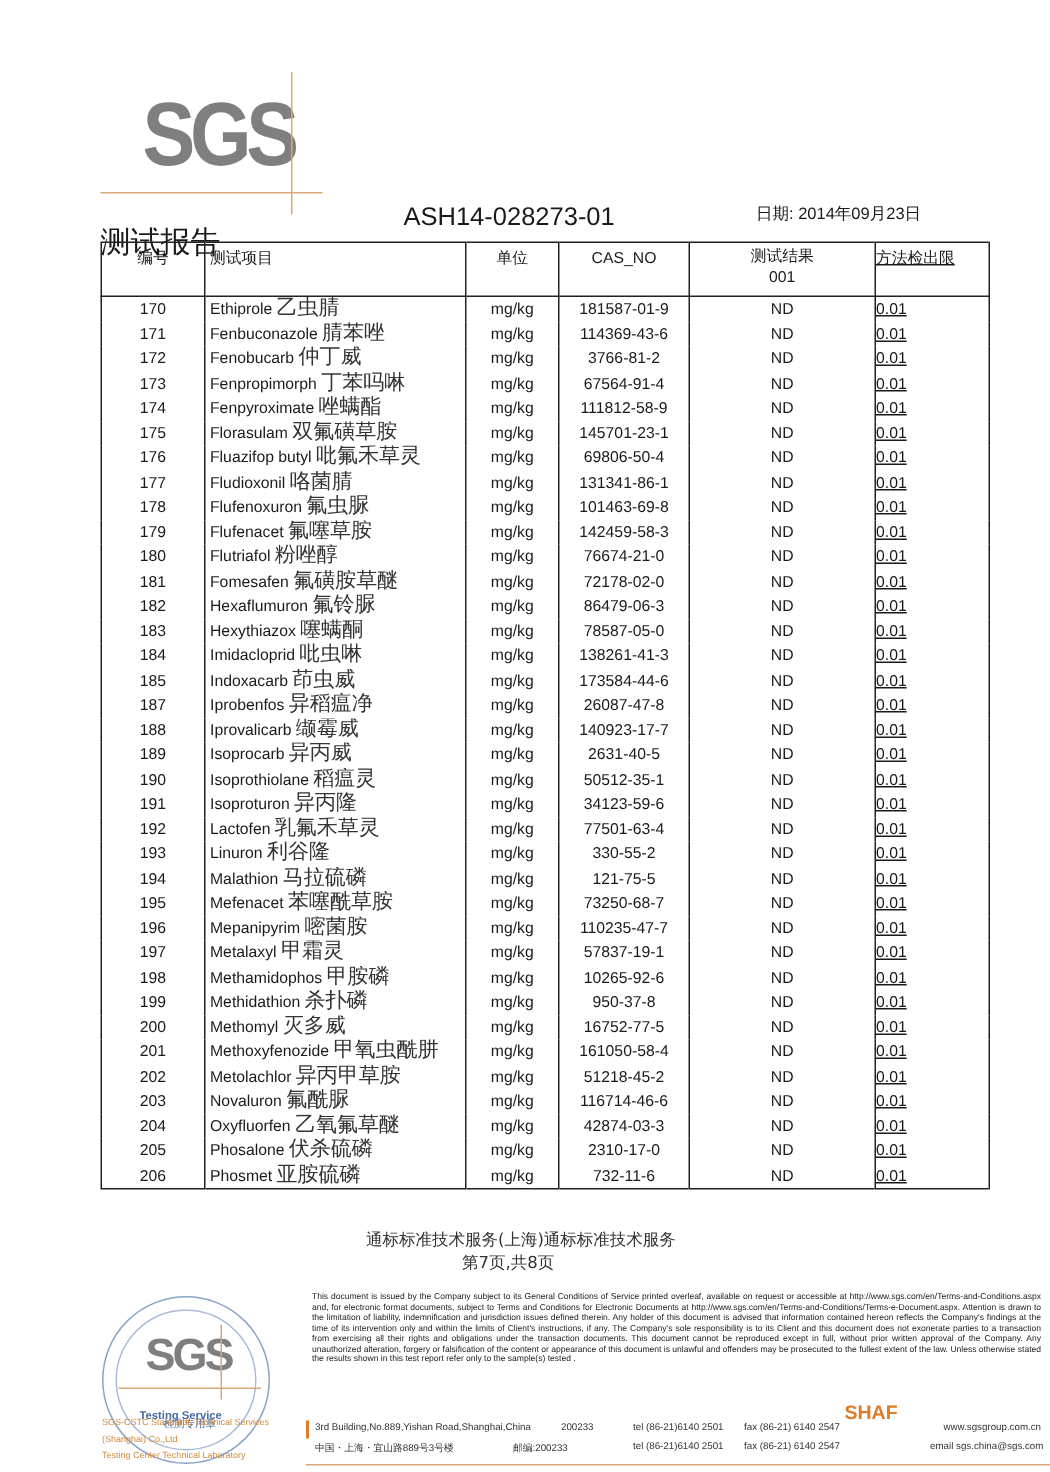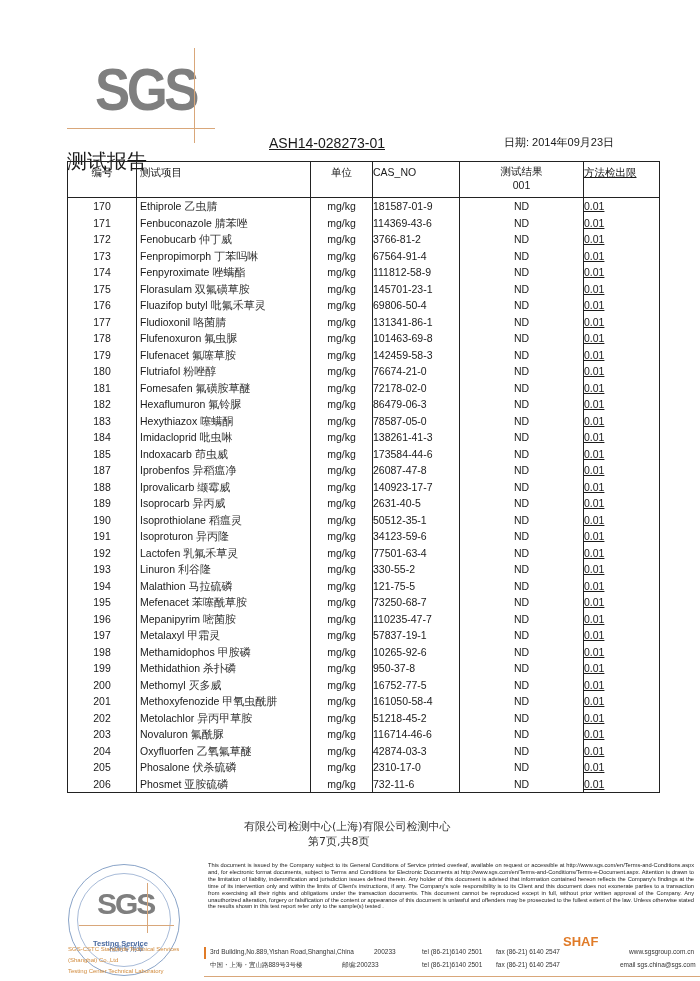--- a/index.html
+++ b/index.html
@@ -8,38 +8,38 @@
 
   .logo { position: absolute; left: 67px; top: 48px; width: 150px; height: 95px; }
   .logo-text { position: absolute; left: 28px; top: 2px; font-size: 60px; font-weight: bold;
                color: #7f7f7f; letter-spacing: -4px; font-family: "Liberation Sans", sans-serif;
                transform: scaleX(0.88); transform-origin: left top; line-height: 80px; }
   .logo-hline { position: absolute; left: 0; top: 80px; width: 148px; height: 1px; background: #d9a77a; }
   .logo-vline { position: absolute; left: 127px; top: 0; width: 1px; height: 95px; background: #d9a77a; }
 
   .report-header { position: absolute; top: 132px; left: 67px; width: 584px; height: 20px; font-size: 12px; }
   .report-title { position: absolute; left: 0; top: 16px; font-size: 20px; font-family: "DejaVu Sans", sans-serif; }
-  .report-number { position: absolute; left: 202px; top: 3px; font-size: 14px; text-decoration: underline; }
+  .report-number { position: absolute; left: 202px; top: 3px; font-size: 17px; }
   .report-date { position: absolute; left: 437px; top: 3px; font-size: 11px; }
 
   table.results { position: absolute; left: 67px; top: 161px; border-collapse: collapse;
                   font-size: 10.5px; table-layout: fixed; border-radius: 23px; }
   table.results th, table.results td { border-left: 1.2px solid #222; border-right: 1.2px solid #222;
                   padding: 0; height: 16.5px; line-height: 16px; white-space: nowrap; overflow: hidden; }
   table.results { border: 1.5px solid #222; }
   table.results th { height: 33px; vertical-align: top; font-weight: normal; font-size: 10.5px;
                   border-bottom: 1.5px solid #222; padding-top: 2px; }
   .c-no { width: 68px; text-align: center; }
   .c-item { width: 170px; text-align: left; padding-left: 3px !important; }
   .c-unit { width: 61px; text-align: center; }
-  .c-cas { width: 86px; text-align: left; margin-top: 44px; }
+  .c-cas { width: 86px; text-align: center; margin-top: 44px; }
   .c-result { width: 123px; text-align: center; }
   .c-lod { width: 75px; text-align: left; text-decoration: underline; }
   th .sub { display: block; line-height: 14px; }
-  .cn { font-family: Liberation Serif, serif; font-size: 11px; color: #333; }
+  .cn { font-family: Liberation Serif, serif; font-size: 14px; color: #333; }
 
   .footer-center { position: absolute; top: 820px; left: 0; width: 700px; text-align: center;
                    font-size: 11px; font-family: "DejaVu Sans", sans-serif; color: #333; line-height: 14px; }
   .footer-center .company { position: absolute; left: 244px; top: 0; }
   .footer-center .page { position: absolute; left: 308px; top: 15px; }
 
   .stamp { position: absolute; left: 68px; top: 864px; width: 110px; height: 110px; border-radius: 50%;
            border: 1.5px solid #8aa4c8; }
   .stamp-inner { position: absolute; left: 8px; top: 8px; width: 92px; height: 92px; border-radius: 50%;
                  border: 1px solid #a8bbd8; }
@@ -377,21 +377,21 @@
         <td class="c-item"><span>Phosmet</span> <span class="cn">亚胺硫磷</span></td>
         <td class="c-unit"><span>mg/kg</span></td>
         <td class="c-cas"><span>732-11-6</span></td>
         <td class="c-result"><span>ND</span></td>
         <td class="c-lod"><span>0.01</span></td>
       </tr>
     </tbody>
 </table>
 
 <div class="footer-center">
-  <span class="company">有限公司检测中心(上海)有限公司检测中心</span>
+  <span class="company">通标标准技术服务(上海)通标标准技术服务</span>
   <span class="page">第7页,共8页</span>
 </div>
 
 <div class="stamp">
   <div class="stamp-inner"></div>
   <div class="stamp-logo">SGS</div>
   <div class="stamp-hline"></div>
   <div class="stamp-vline"></div>
   <div class="stamp-cn">检测专用章</div>
   <div class="stamp-en">Testing Service</div>

